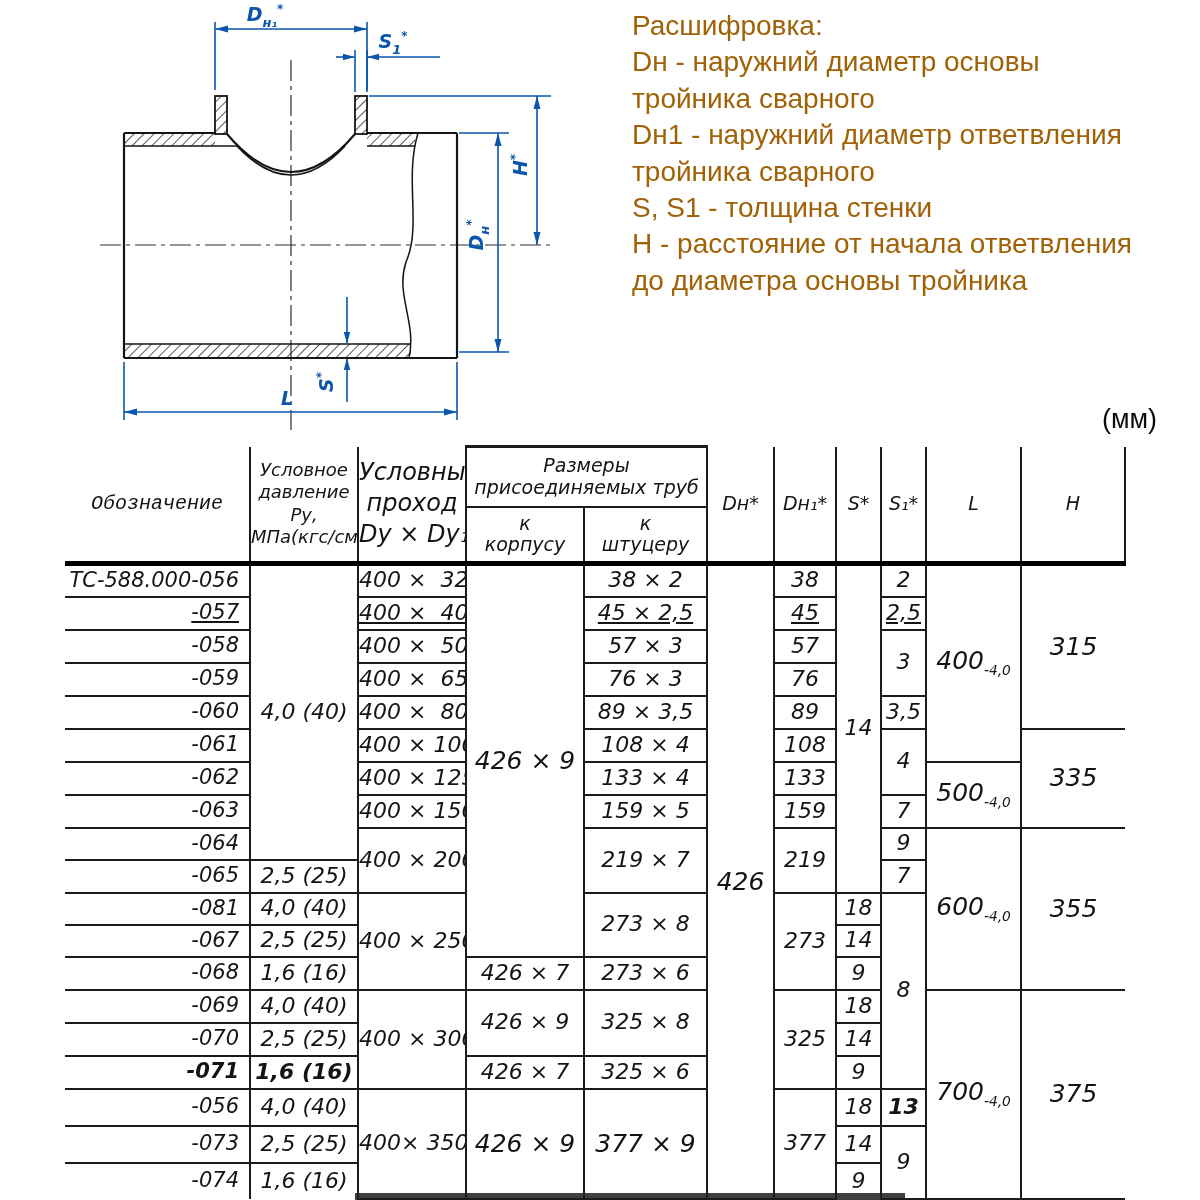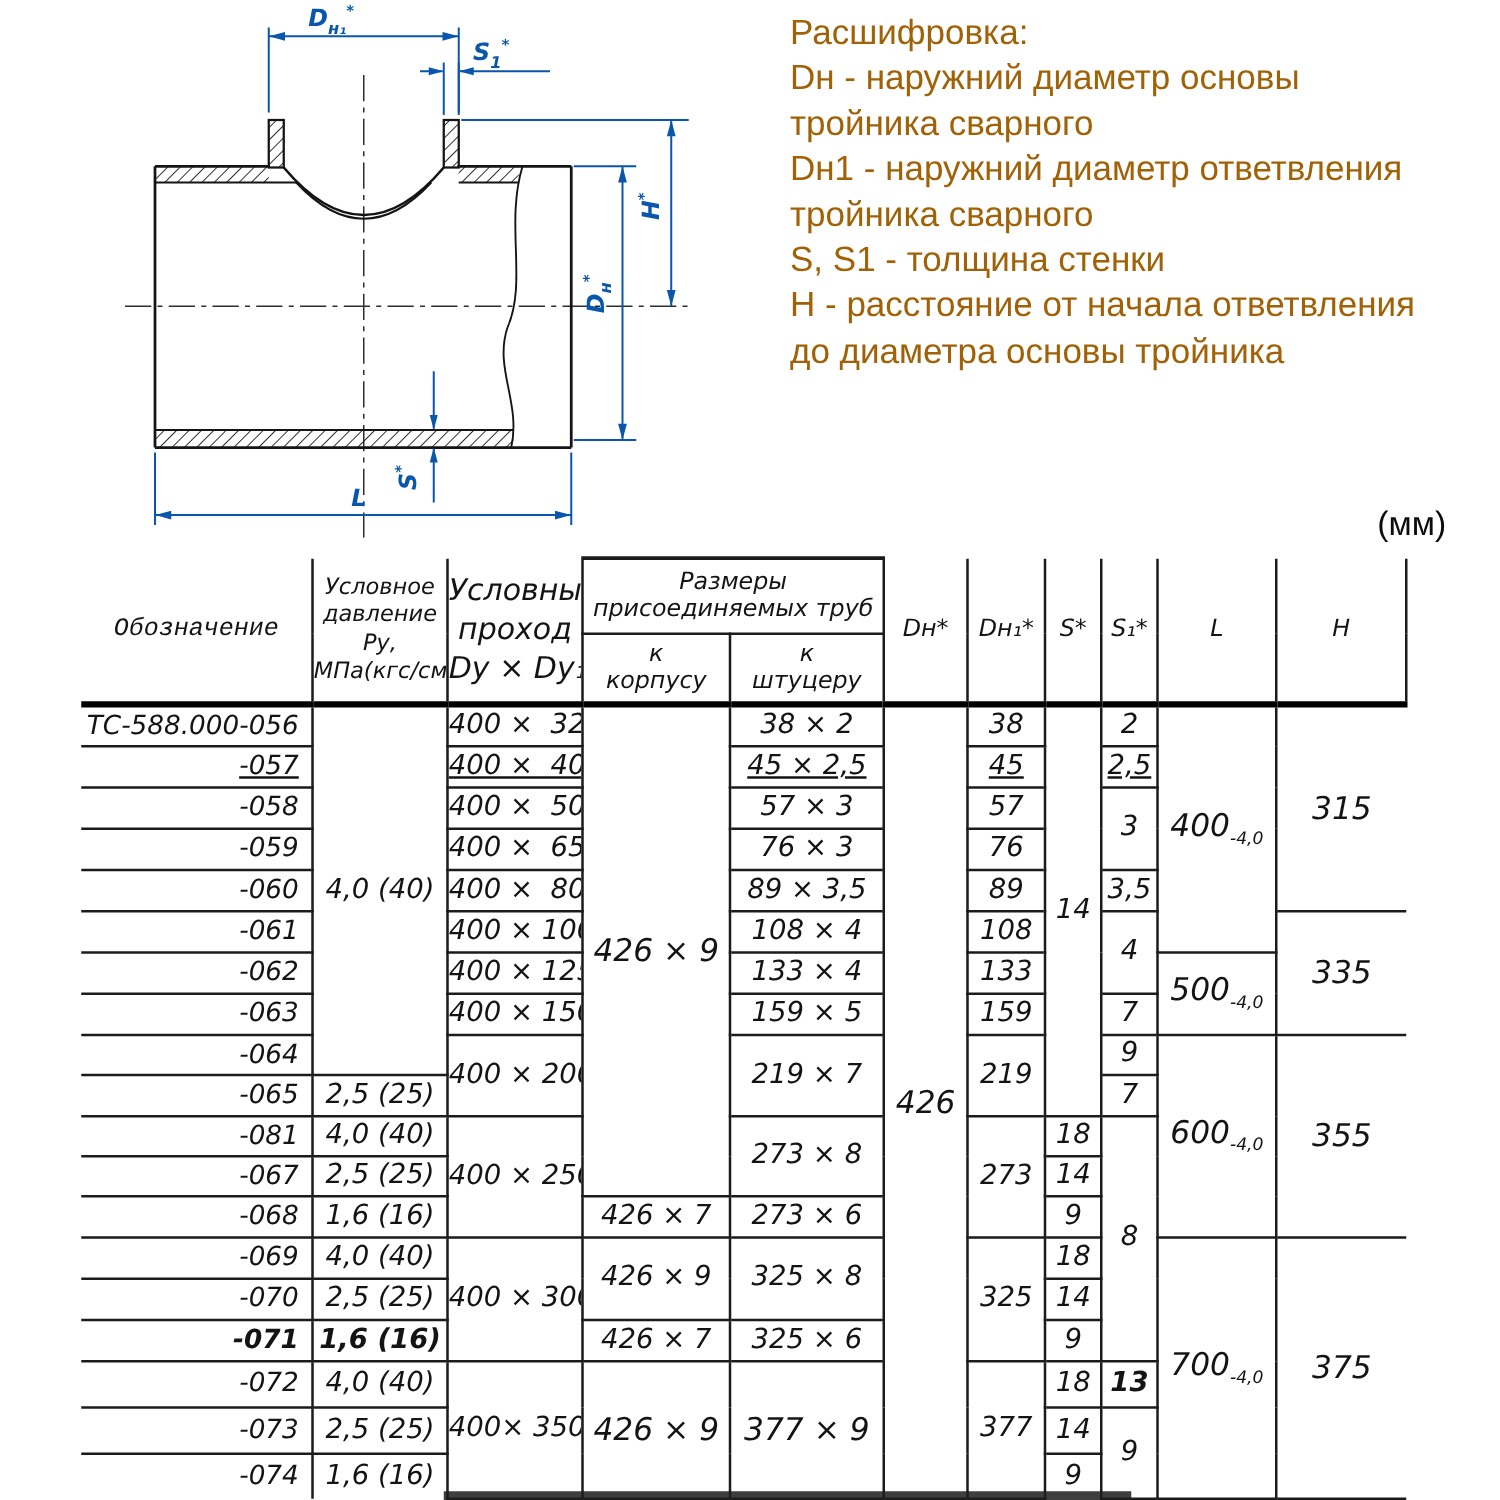--- a/index.html
+++ b/index.html
@@ -282,21 +282,21 @@
           <td>14</td>
         </tr>
         <tr style="height: 33px;">
           <td class="des b">-071</td>
           <td class="b">1,6 (16)</td>
           <td>426 × 7</td>
           <td>325 × 6</td>
           <td>9</td>
         </tr>
         <tr style="height: 37px;">
-          <td class="des">-072</td>
+          <td class="des">-056</td>
           <td>4,0 (40)</td>
           <td rowspan="3">400× 350</td>
           <td rowspan="3" class="big">426 × 9</td>
           <td rowspan="3" class="big">377 × 9</td>
           <td rowspan="3">377</td>
           <td>18</td>
           <td class="b">13</td>
         </tr>
         <tr style="height: 37px;">
           <td class="des">-073</td>

